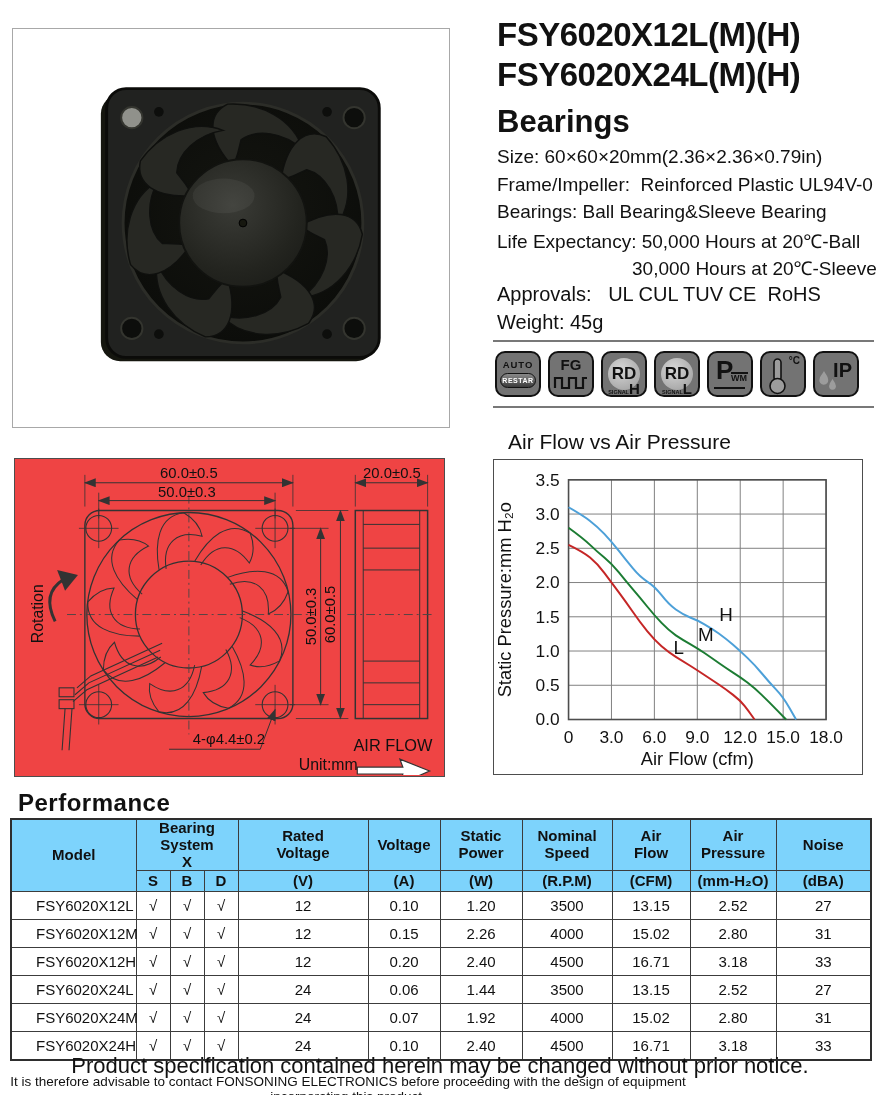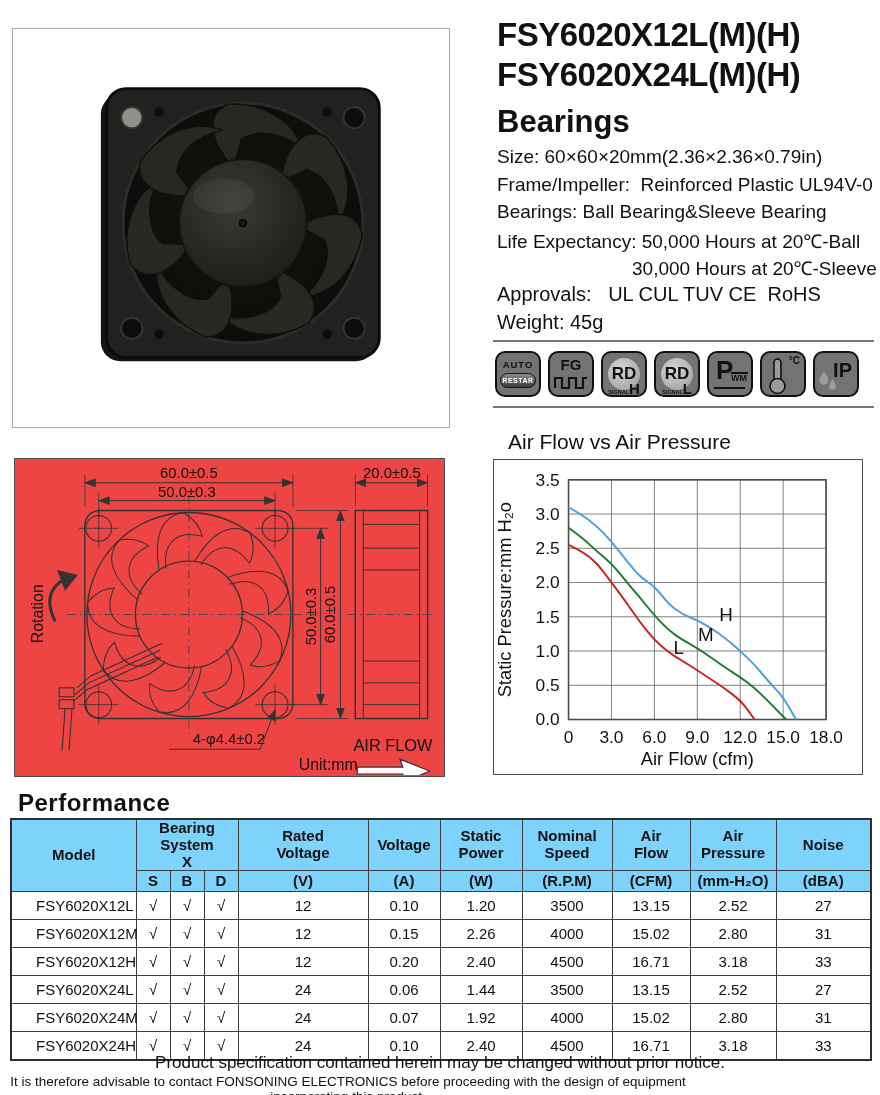--- a/index.html
+++ b/index.html
@@ -45,21 +45,21 @@
   .perf-heading{left:18px;top:789px;font-size:24px;font-weight:bold;letter-spacing:.5px;}
   .perf-table-wrap{left:10px;top:818px;}
   table.perf{border-collapse:collapse;table-layout:fixed;width:860px;border:2px solid #2e2e2e;}
   table.perf th,table.perf td{border:1px solid #3c3c3c;text-align:center;vertical-align:middle;padding:0;}
   table.perf th{background:#7dd3fc;font-size:15px;font-weight:bold;line-height:1.12;}
   table.perf tr.hdr1 th{height:33px;}
   table.perf tr.hdr2 th{height:20px;}
   table.perf td{font-size:15px;height:27px;background:#fff;}
   table.perf td.model{text-align:left;padding-left:24px;}
   .pre{white-space:pre-line;}
-  .footer-line1{left:0;top:1053px;width:880px;text-align:center;font-size:17px;}
+  .footer-line1{left:0;top:1053px;width:880px;text-align:center;font-size:22px;}
   .footer-line2{left:0;top:1074px;width:696px;text-align:center;font-size:13.5px;}
 </style>
 </head>
 <body>
 
 <div class="abs photo-box">
   <svg width="290" height="290" viewBox="0 0 300 300" style="position:absolute;left:84px;top:50px;">
     <defs>
       <radialGradient id="hubg" cx="0.42" cy="0.36" r="0.95">
         <stop offset="0" stop-color="#3a3b36"></stop>

